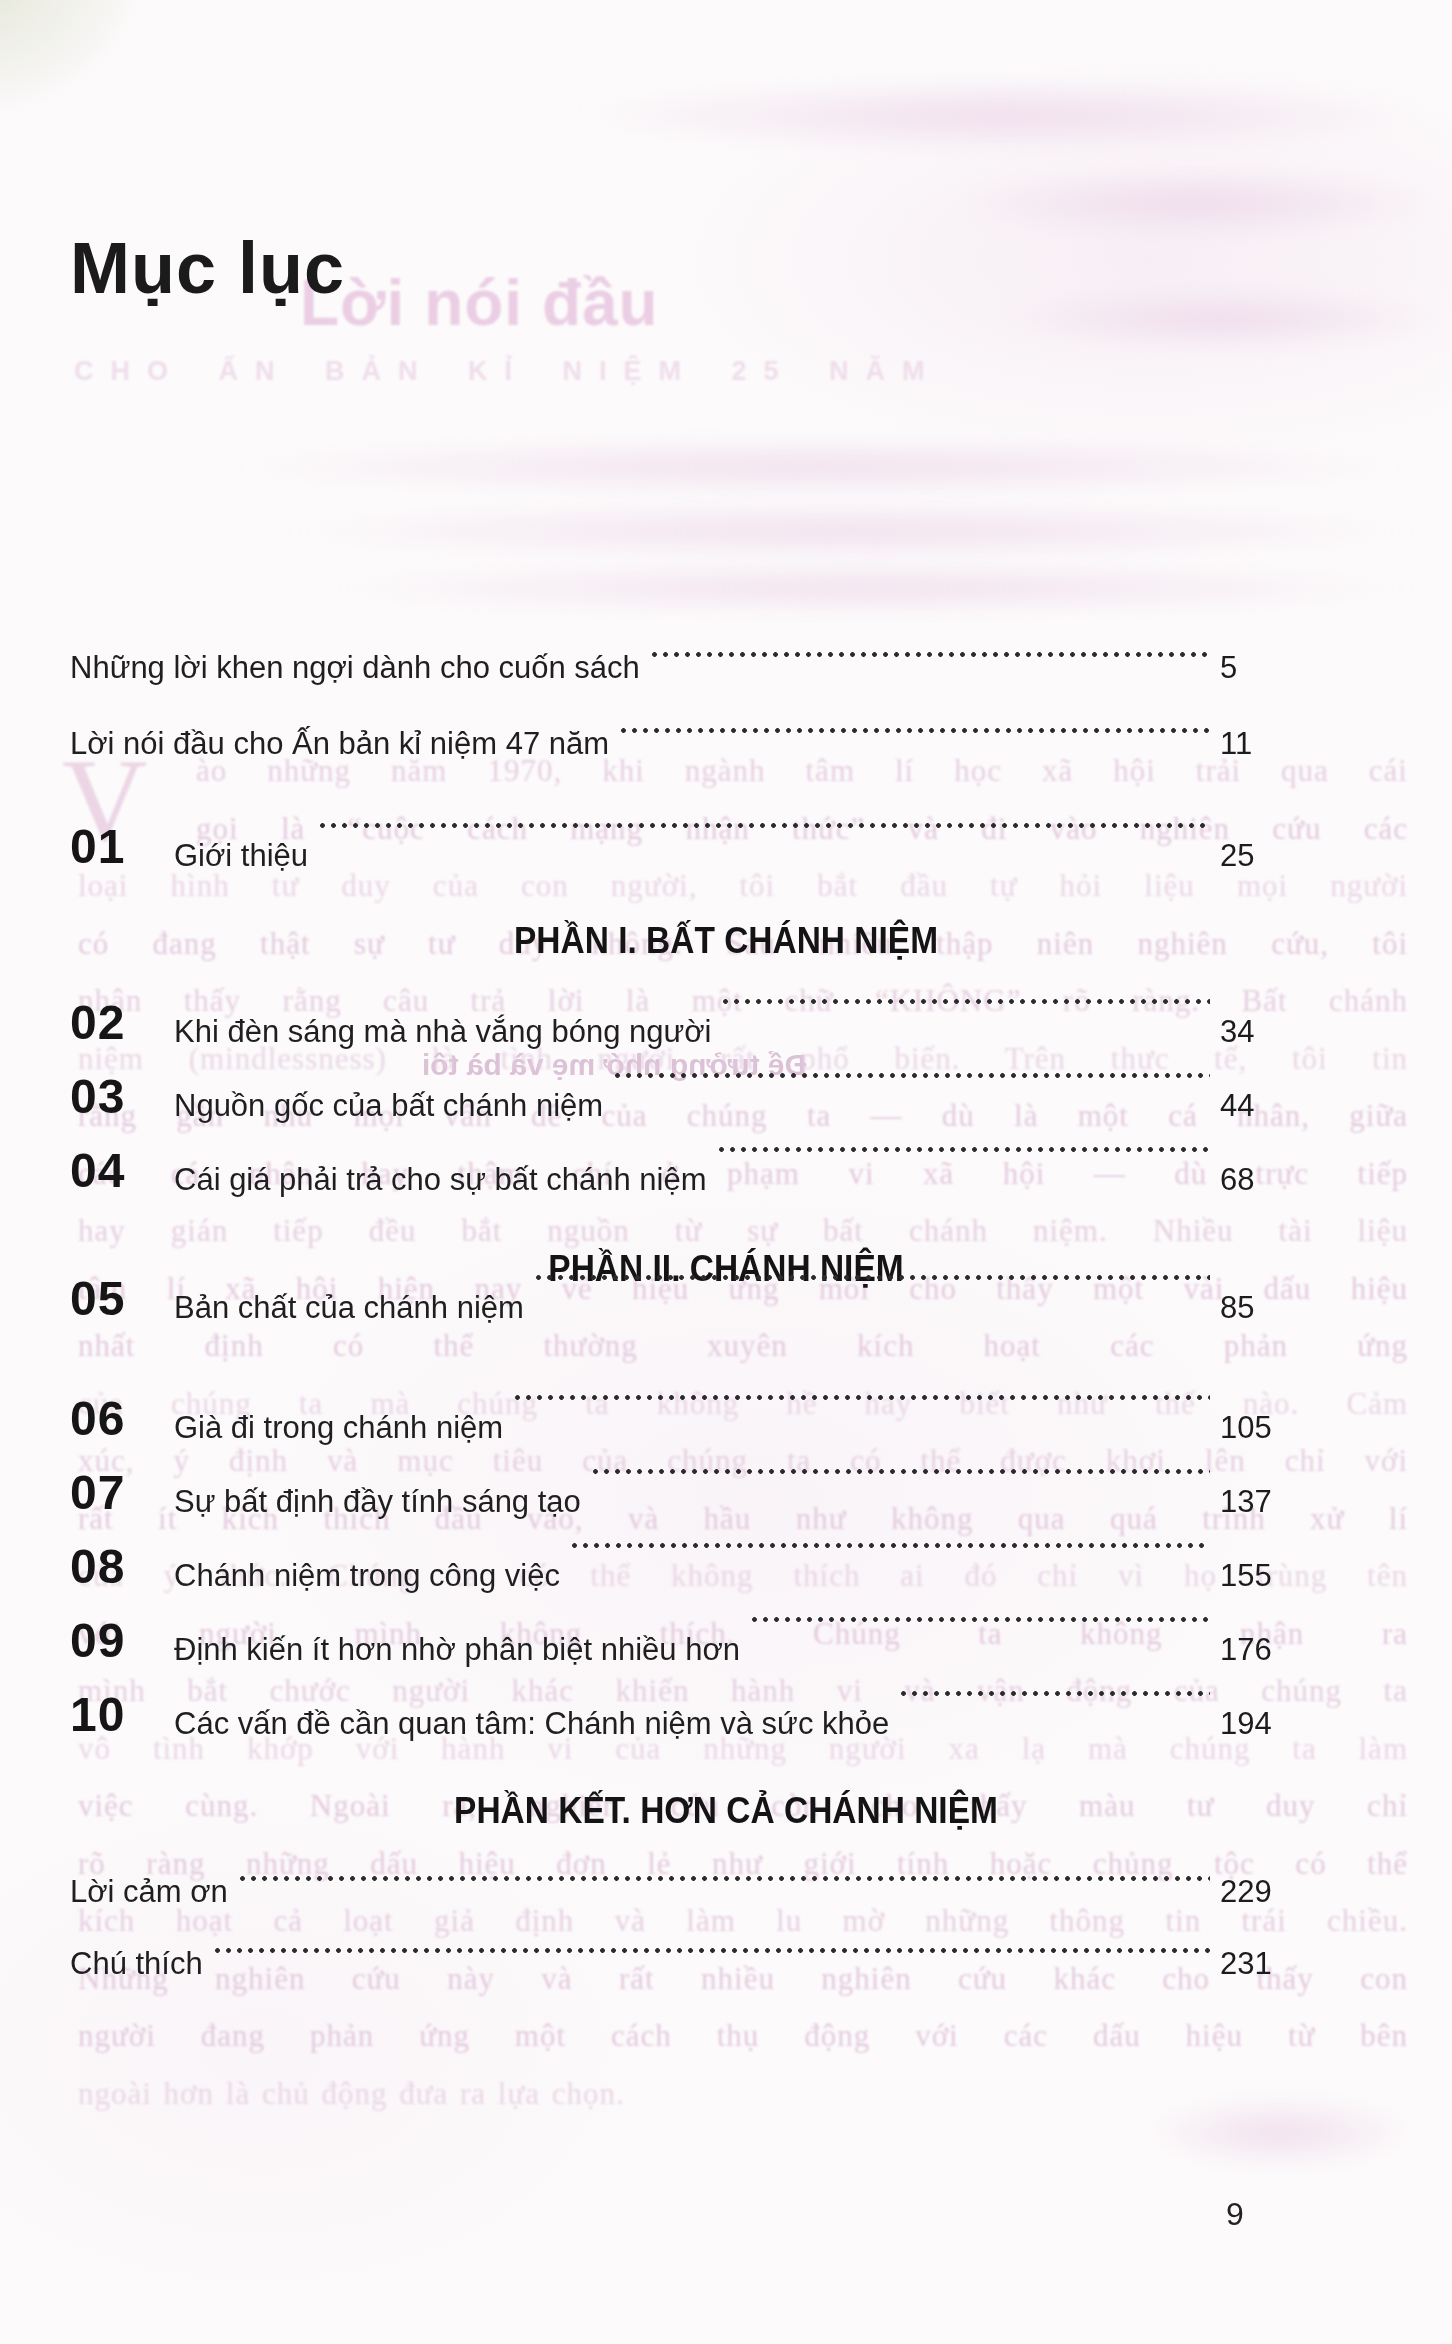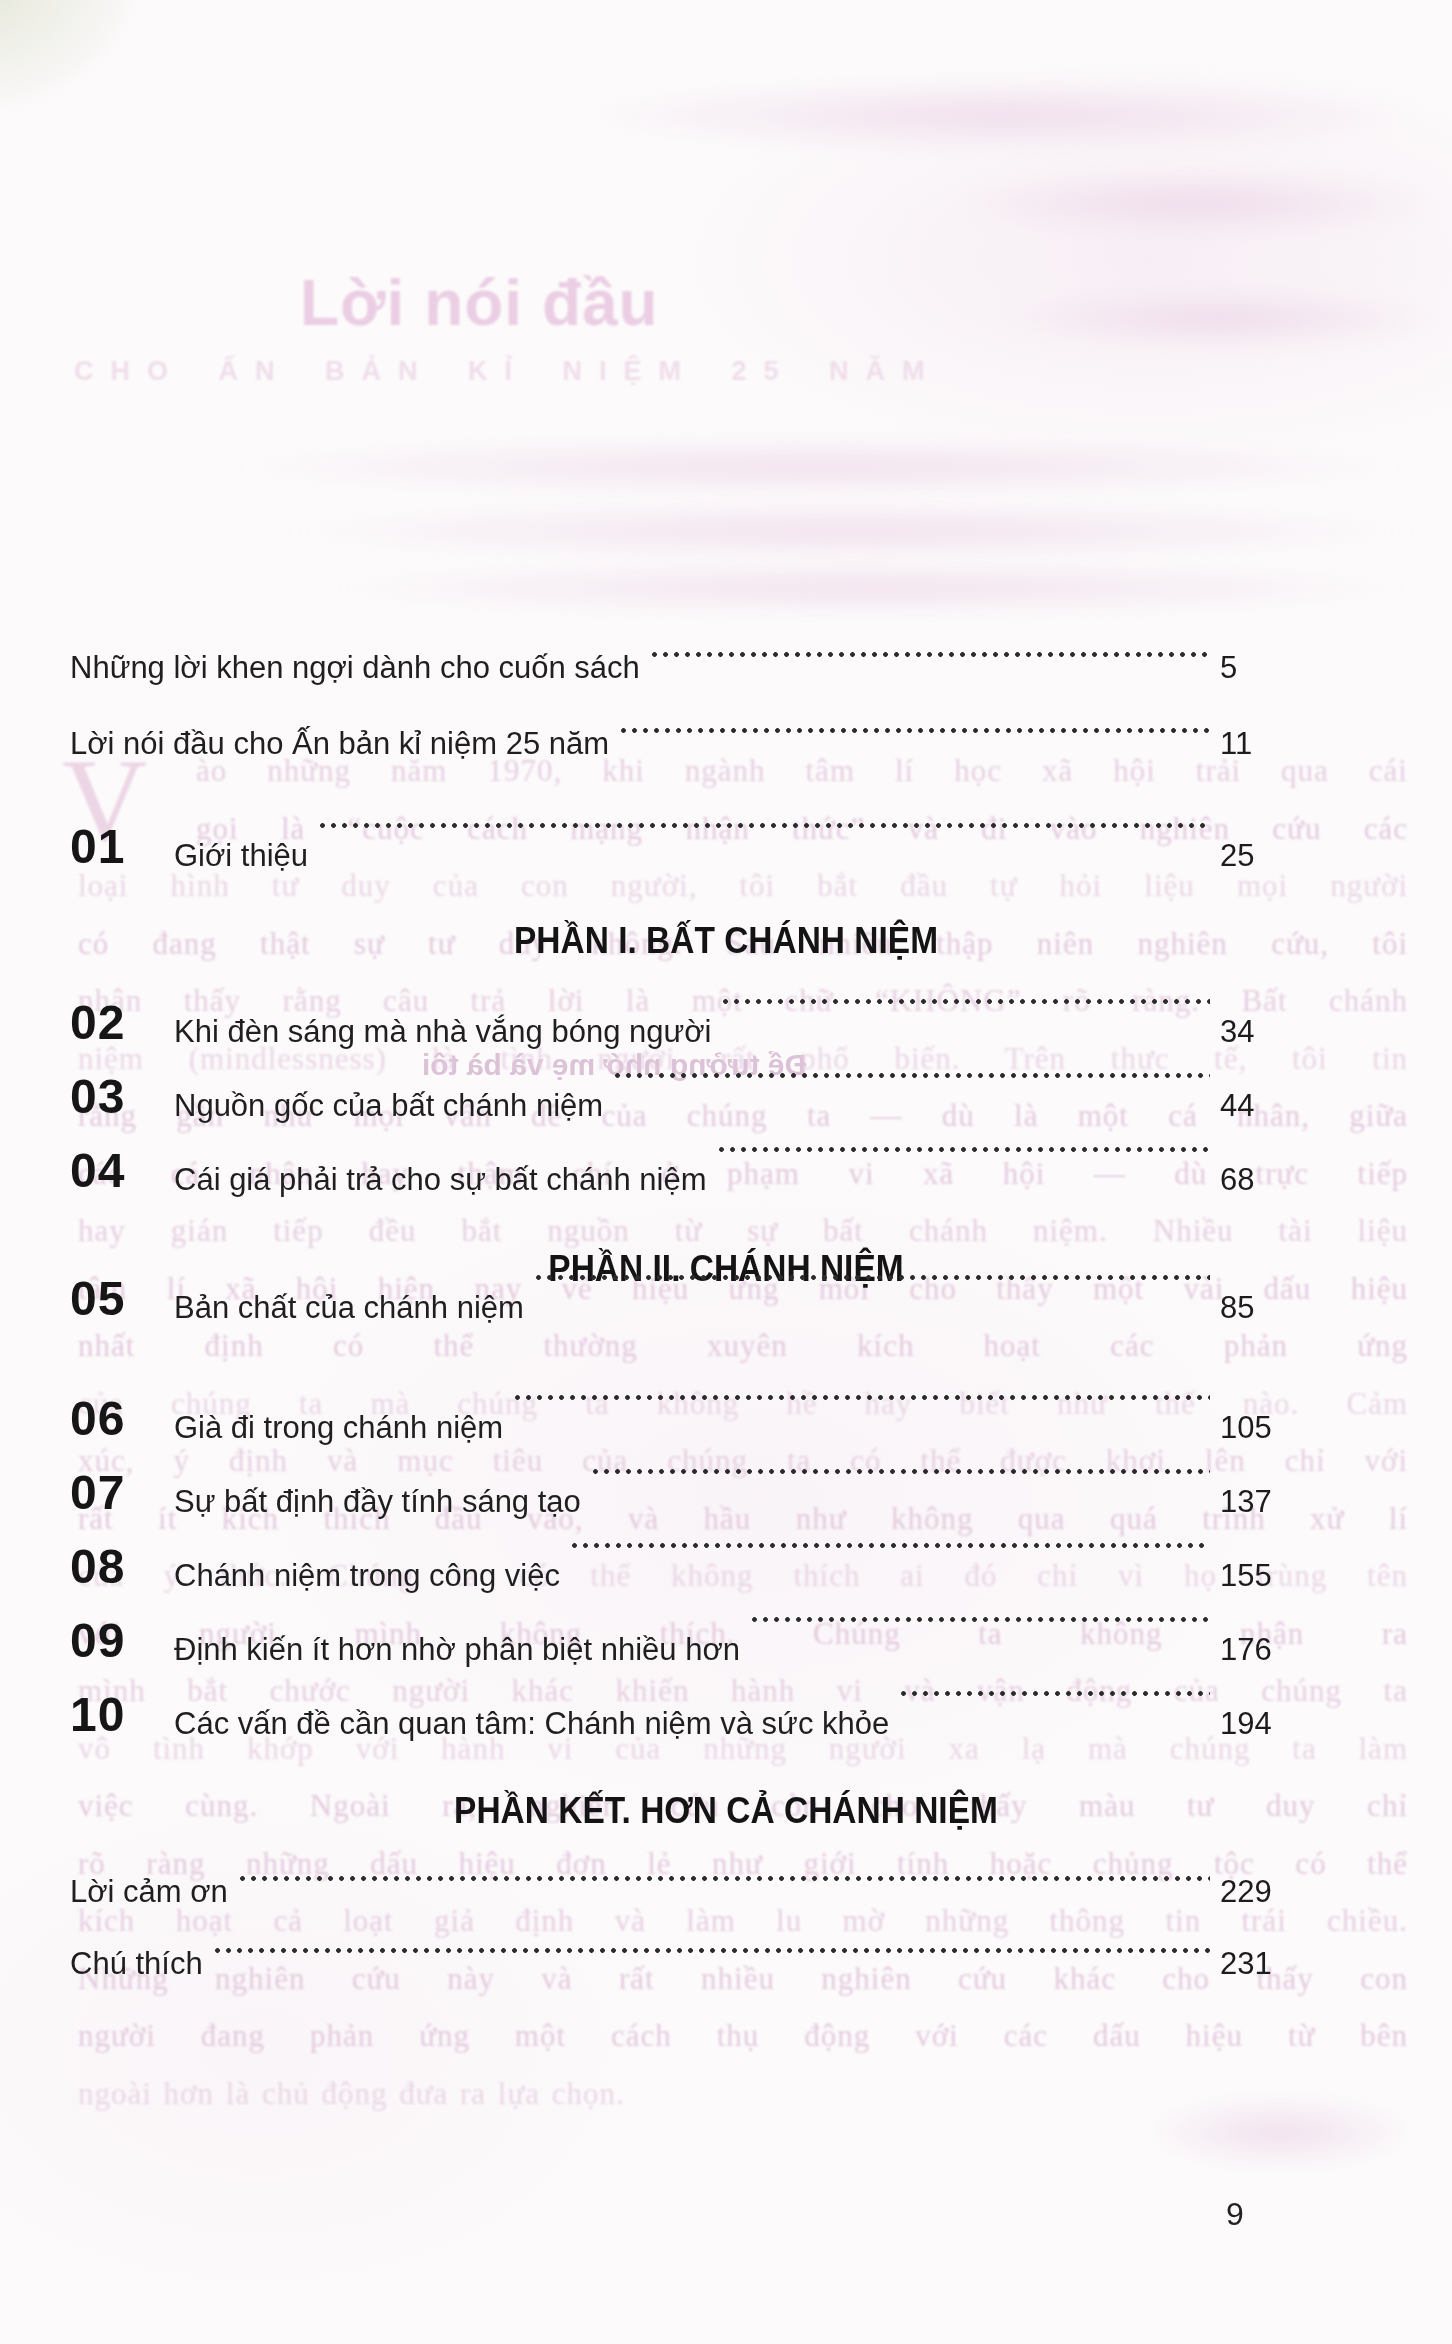--- a/index.html
+++ b/index.html
@@ -125,31 +125,32 @@
       <div class="ghost-line">vô tình khớp với hành vi của những người xa lạ mà chúng ta làm</div>
       <div class="ghost-line">việc cùng. Ngoài ra, nghiên cứu còn cho thấy màu tư duy chỉ</div>
       <div class="ghost-line">rõ ràng những dấu hiệu đơn lẻ như giới tính hoặc chủng tộc có thể</div>
       <div class="ghost-line">kích hoạt cả loạt giả định và làm lu mờ những thông tin trái chiều.</div>
       <div class="ghost-line">Những nghiên cứu này và rất nhiều nghiên cứu khác cho thấy con</div>
       <div class="ghost-line">người đang phản ứng một cách thụ động với các dấu hiệu từ bên</div>
       <div class="ghost-line short">ngoài hơn là chủ động đưa ra lựa chọn.</div>
     </div>
   </div>
 
+  <h1 class="title">Mục lục</h1>
 
   <div class="toc">
 
     <div class="row" style="top:652px">
       <span class="t">Những lời khen ngợi dành cho cuốn sách</span>
       <span class="leader"></span>
       <span class="pg">5</span>
     </div>
 
     <div class="row" style="top:728px">
-      <span class="t">Lời nói đầu cho Ấn bản kỉ niệm 25 năm</span>
+      <span class="t">Lời nói đầu cho Ấn bản kỉ niệm 47 năm</span>
       <span class="leader"></span>
       <span class="pg">11</span>
     </div>
 
     <div class="row" style="top:823px">
       <span class="num">01</span>
       <span class="t">Giới thiệu</span>
       <span class="leader"></span>
       <span class="pg">25</span>
     </div>

